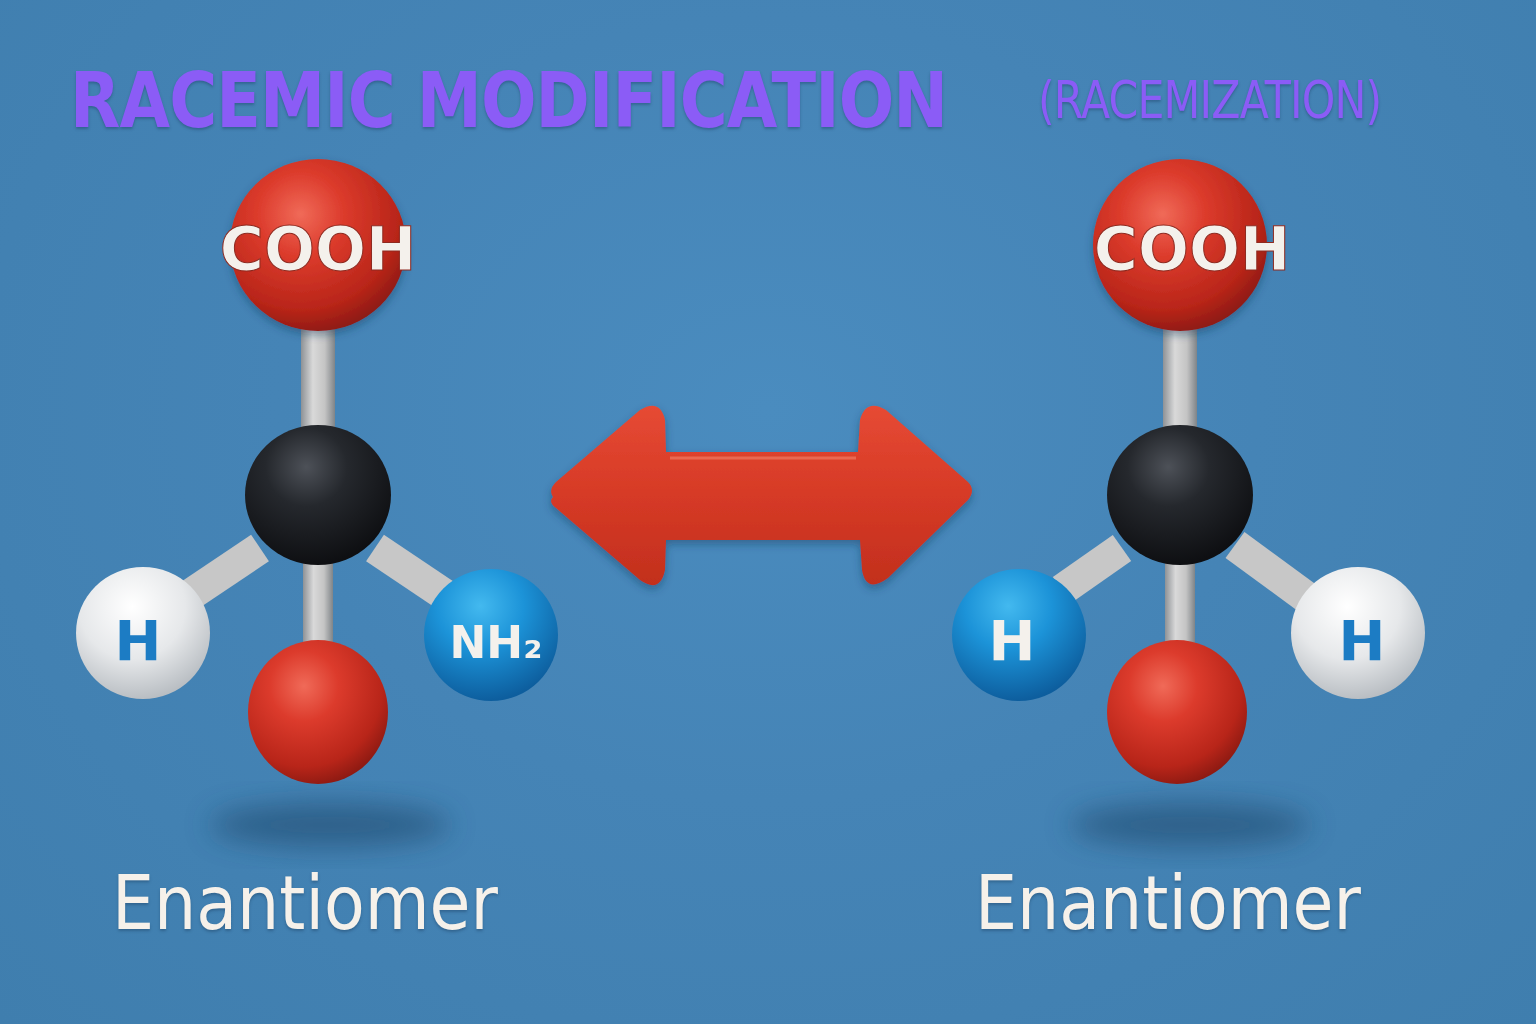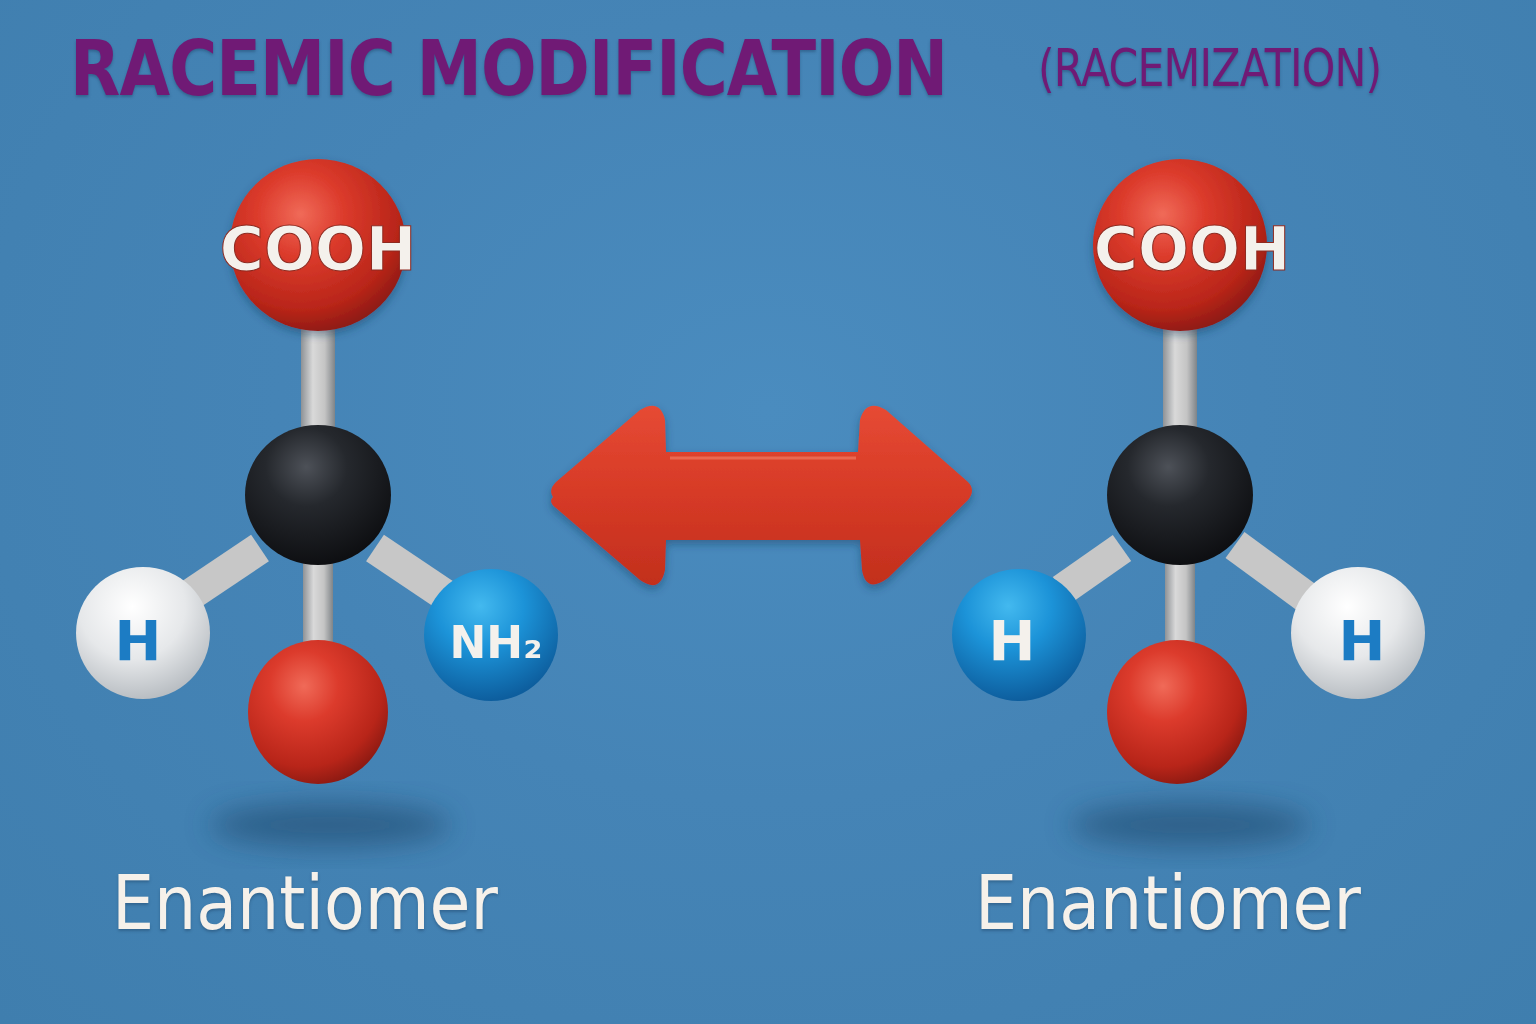--- a/index.html
+++ b/index.html
@@ -3,22 +3,22 @@
 <meta charset="utf-8">
 <style>
   html, body { margin: 0; padding: 0; }
   body {
     width: 1536px; height: 1024px; overflow: hidden;
     background: radial-gradient(ellipse at 50% 40%, #4a8cbf 0%, #4584b6 45%, #3f7eae 100%);
     position: relative;
     font-family: "DejaVu Sans", sans-serif;
   }
   .title {
-    position: absolute; left: 70px; top: 24px;
-    white-space: nowrap; color: #701a75;
+    position: absolute; left: 70px; top: 56px;
+    white-space: nowrap; color: #8b5cf6;
     font-family: "DejaVu Sans", sans-serif; font-weight: bold;
     text-shadow: 0 2px 3px rgba(20,50,80,0.35);
     letter-spacing: -1px;
     text-align: right;
   }
   .title .main { font-size: 76px; display: inline-block; transform: scaleX(0.86); transform-origin: left center; }
   .title .sub { font-size: 52px; position: absolute; left: 968px; top: 14px; transform: scaleX(0.82); transform-origin: left center; font-weight: normal; }
   .diagram { position: absolute; left: 0; top: 0; }
   .label {
     position: absolute; top: 860px; color: #f6f1ea;

